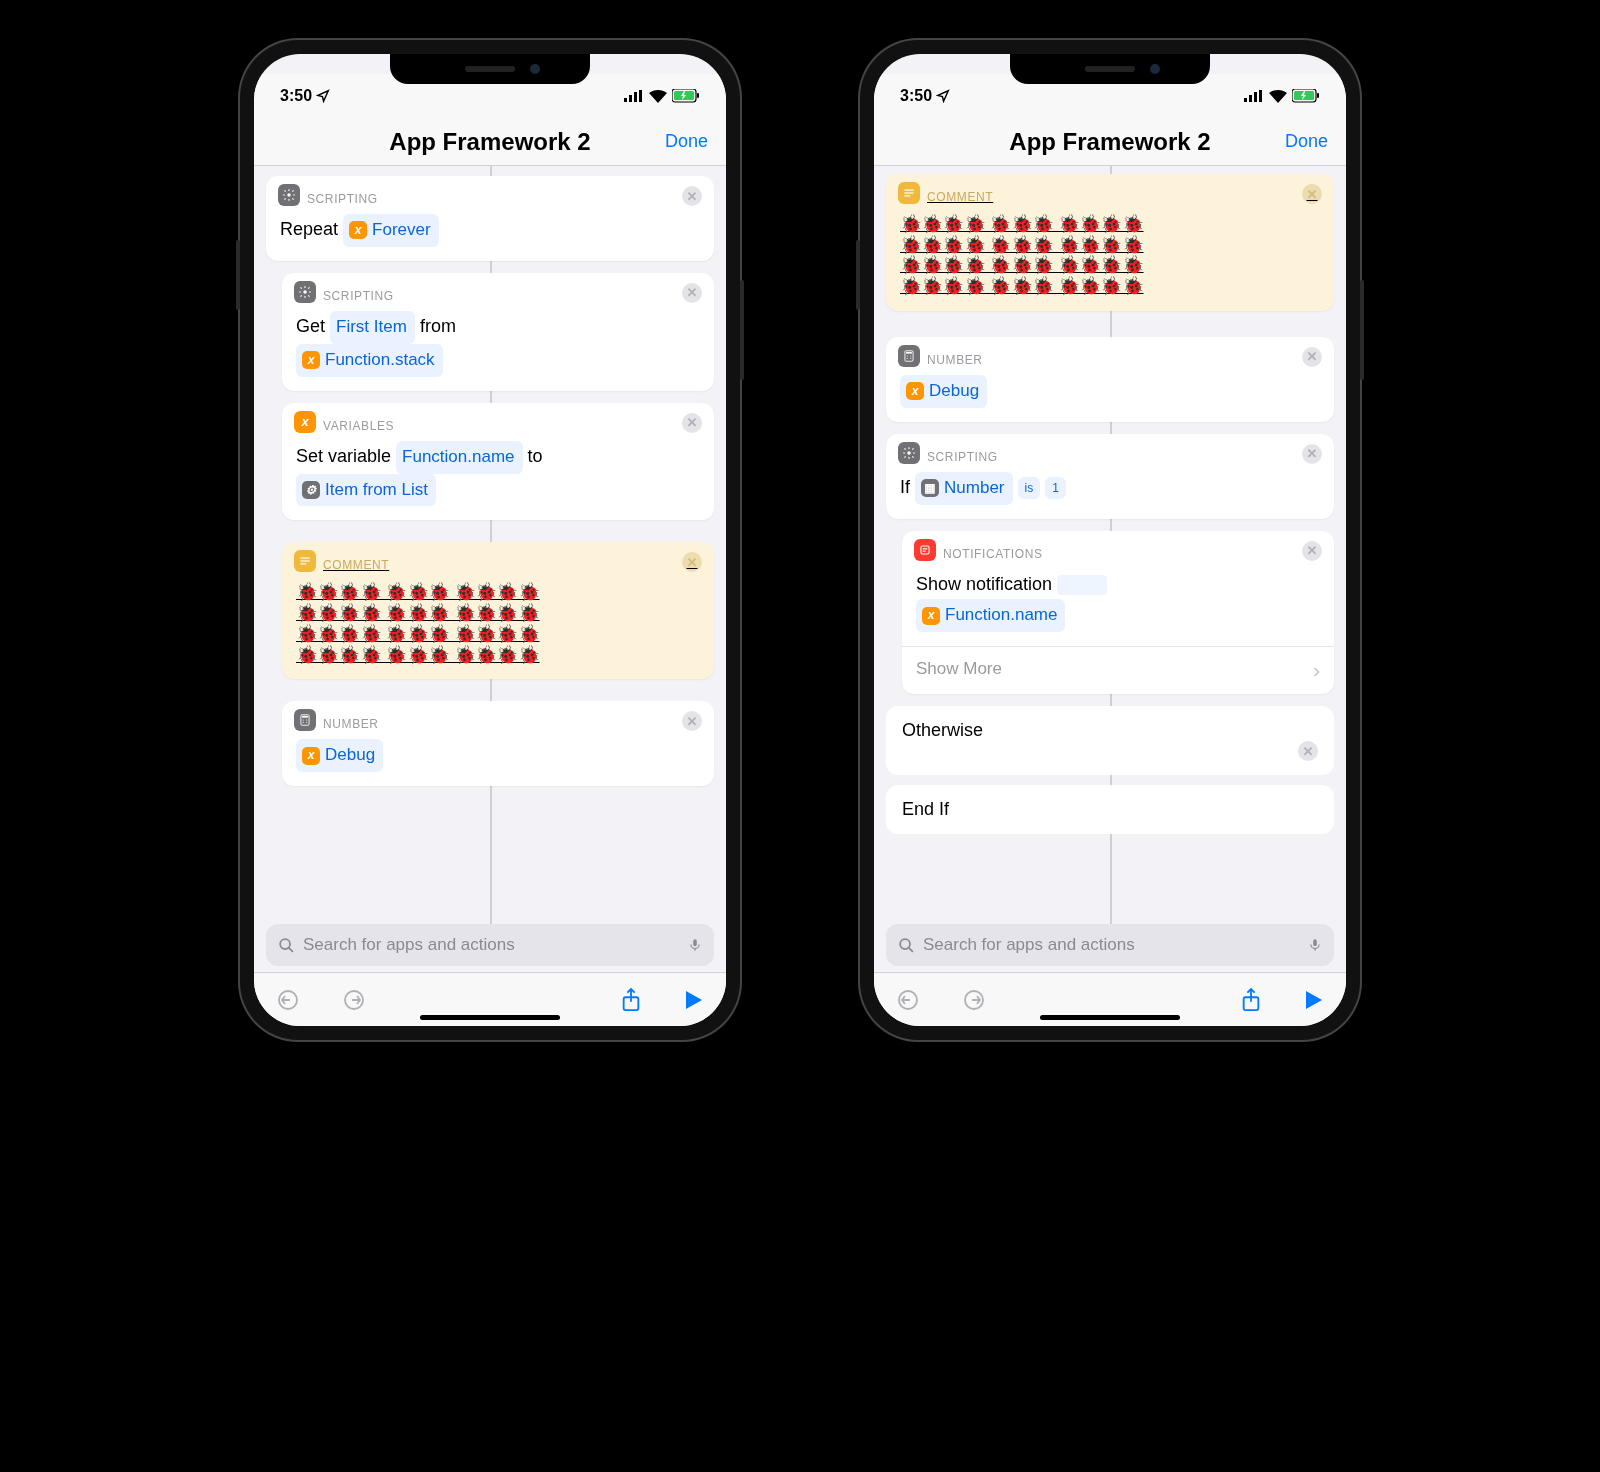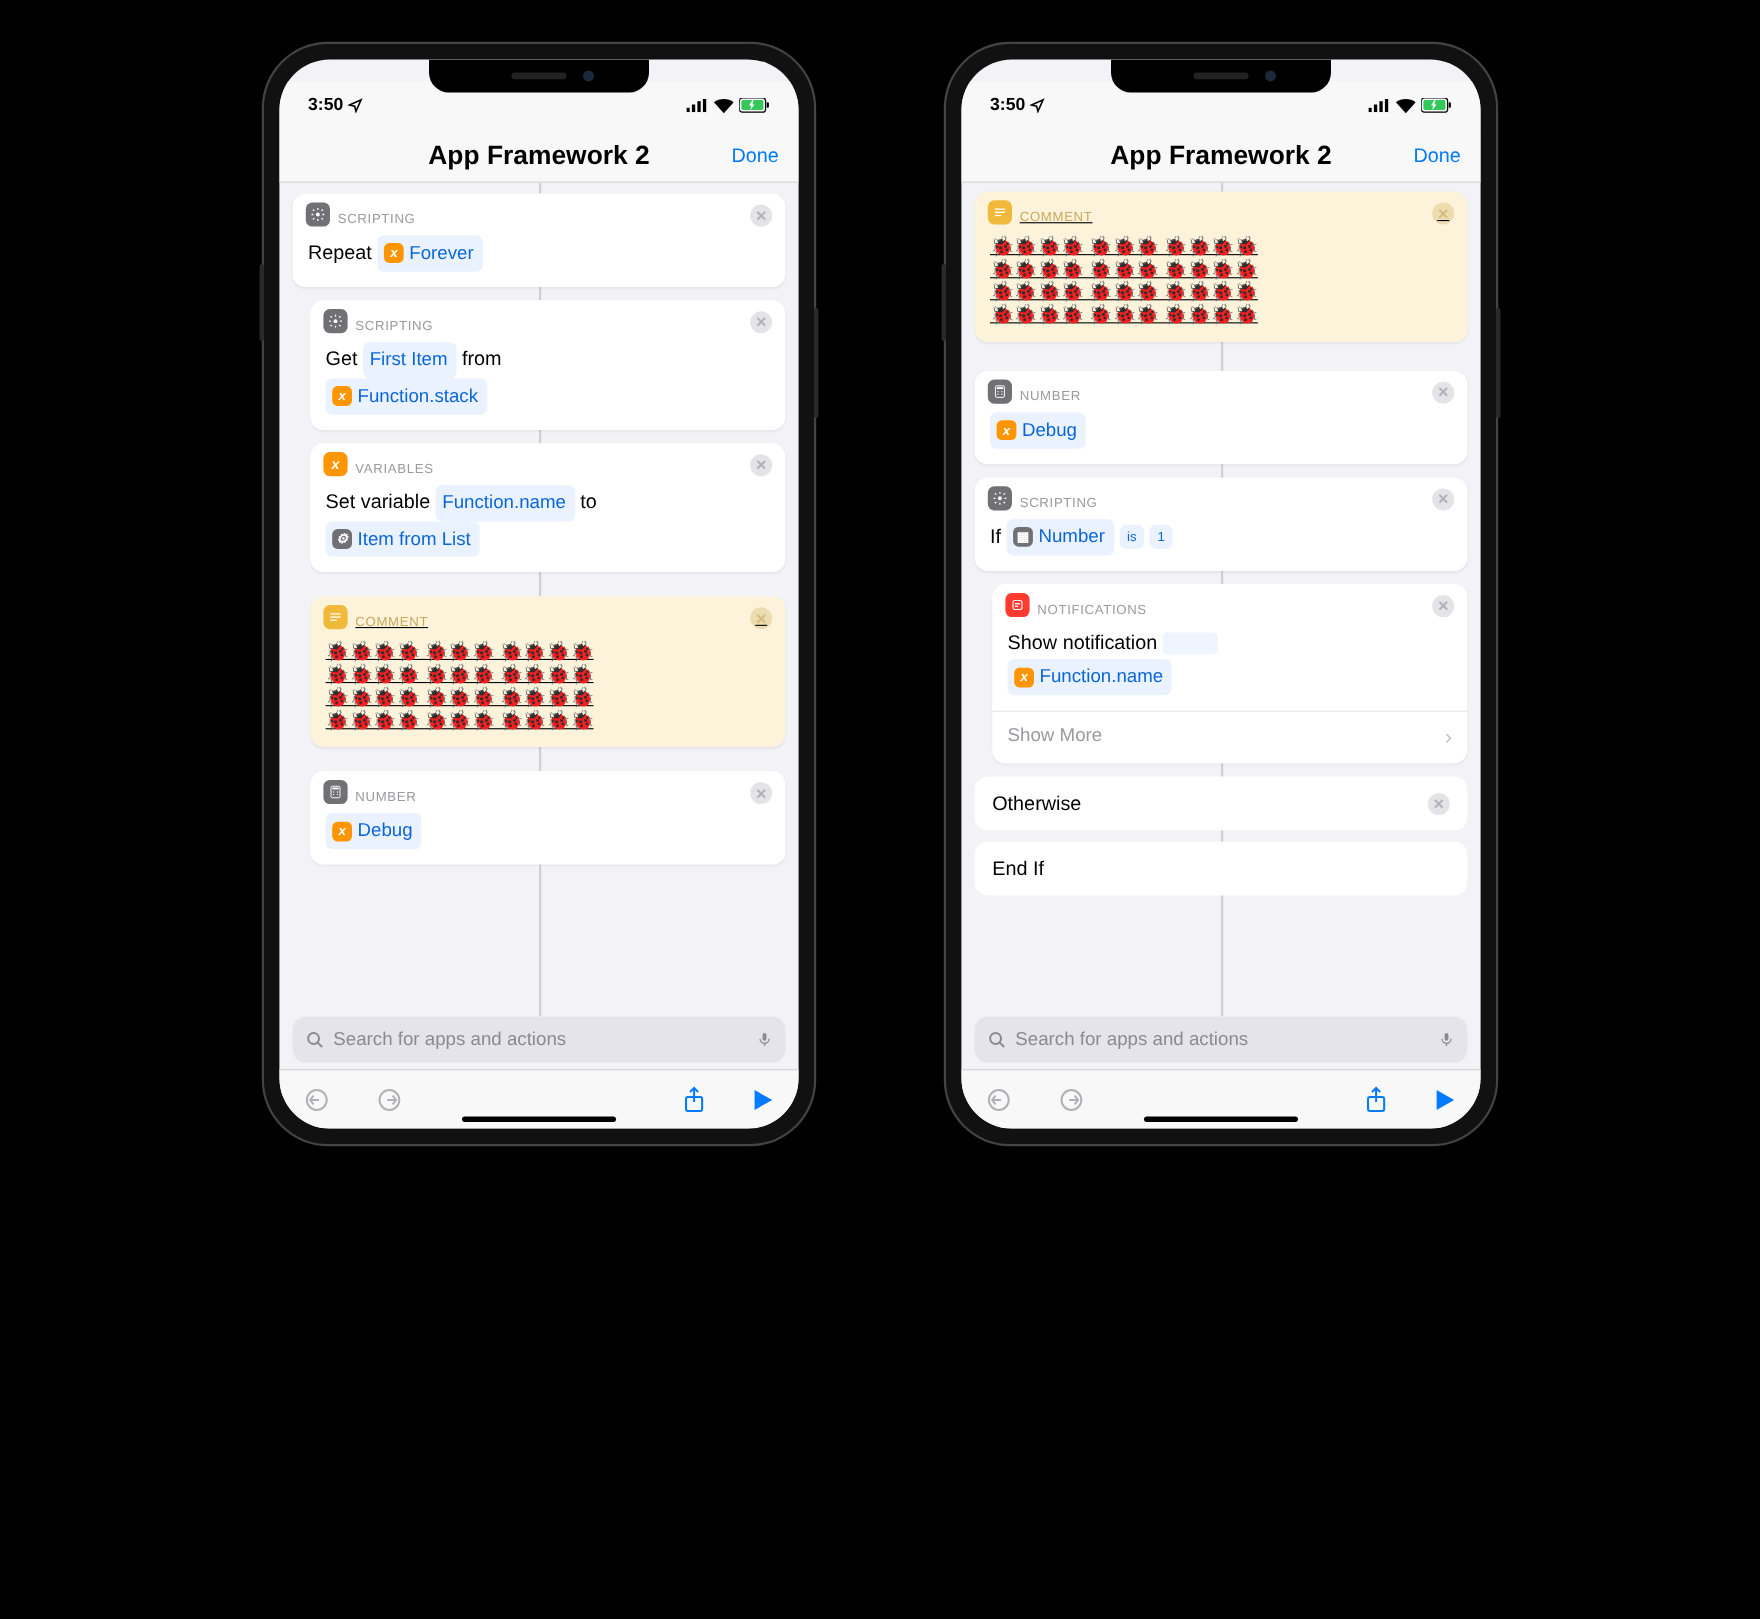--- a/index.html
+++ b/index.html
@@ -139,21 +139,21 @@
   .plain-row {
     background:#fff;
     border-radius:12px;
     padding:14px 16px;
     font-size:18px;
     color:#000;
     margin-bottom:10px;
     position:relative;
     z-index:1;
     display:flex;
-    align-items:center;
+    flex-direction:column;
   }
   .plain-row .close {
     margin-left:auto;
     width:20px; height:20px;
     border-radius:50%;
     background:#e4e4e8;
     color:#b0b0b6;
     display:flex; align-items:center; justify-content:center;
     font-size:13px;
     font-weight:700;

